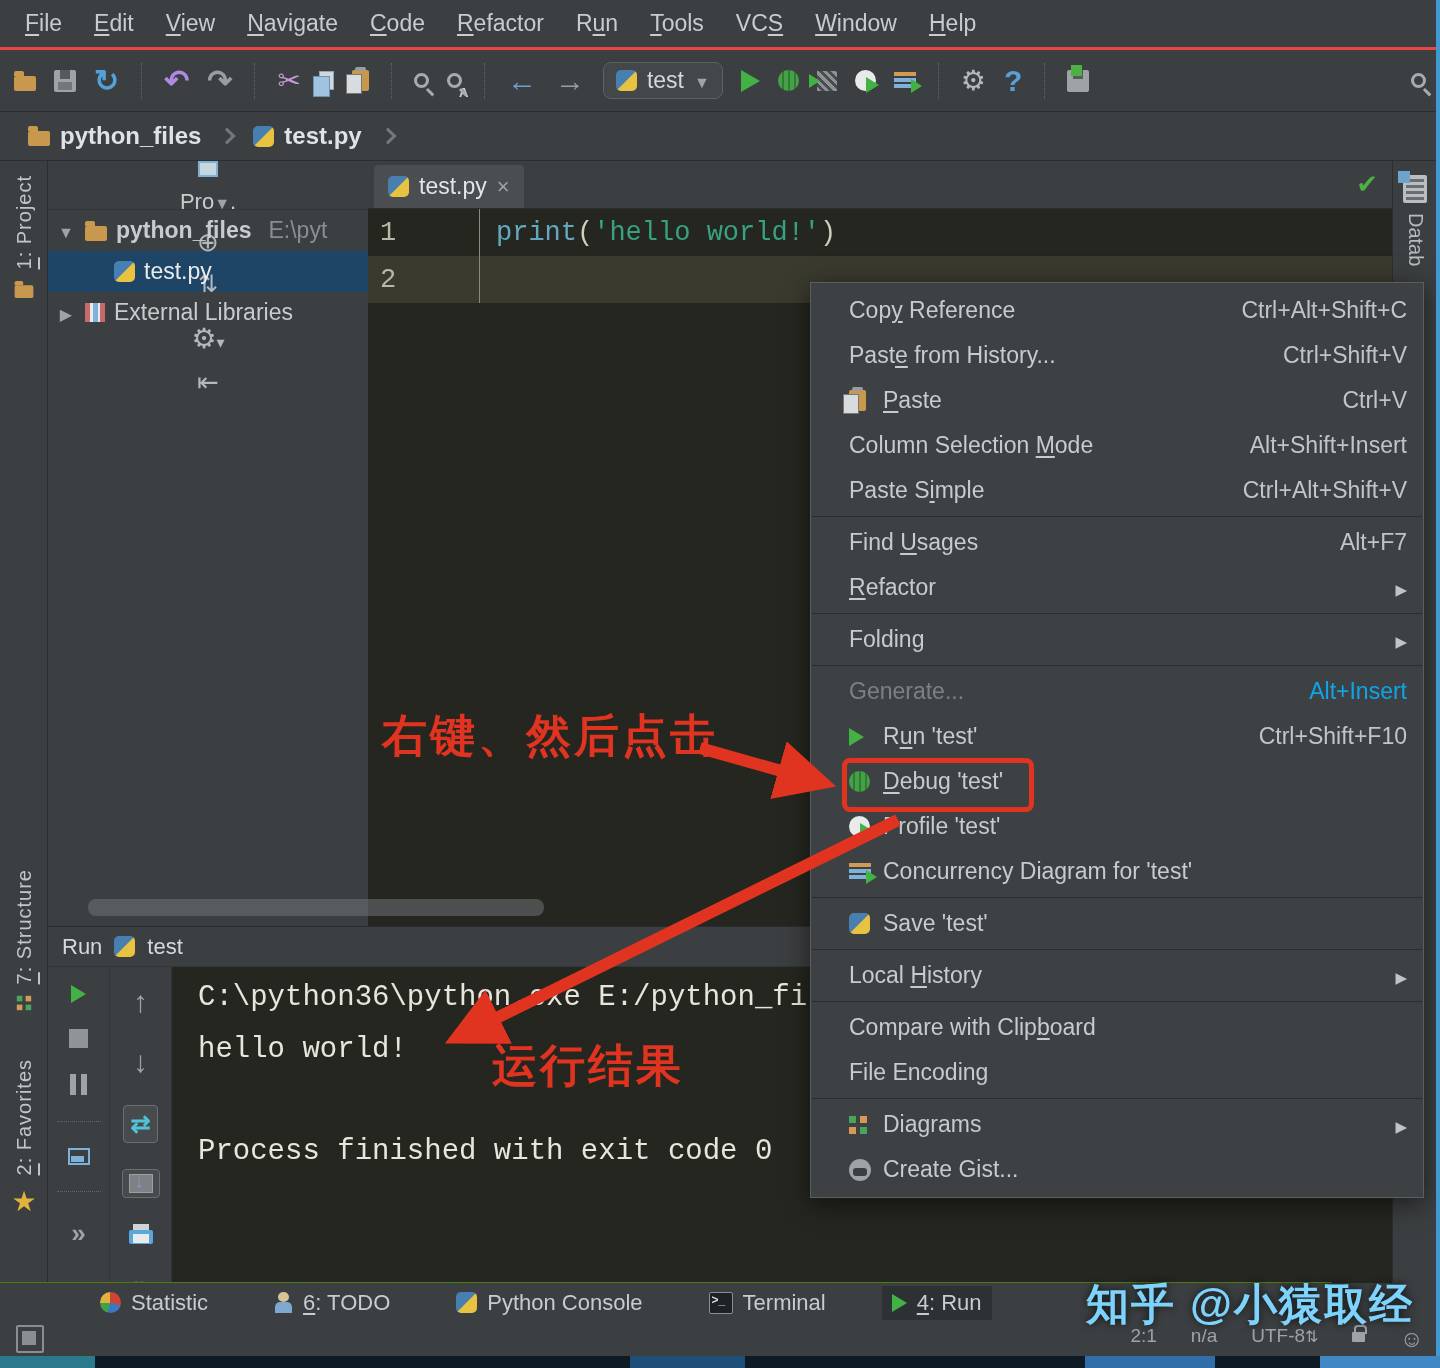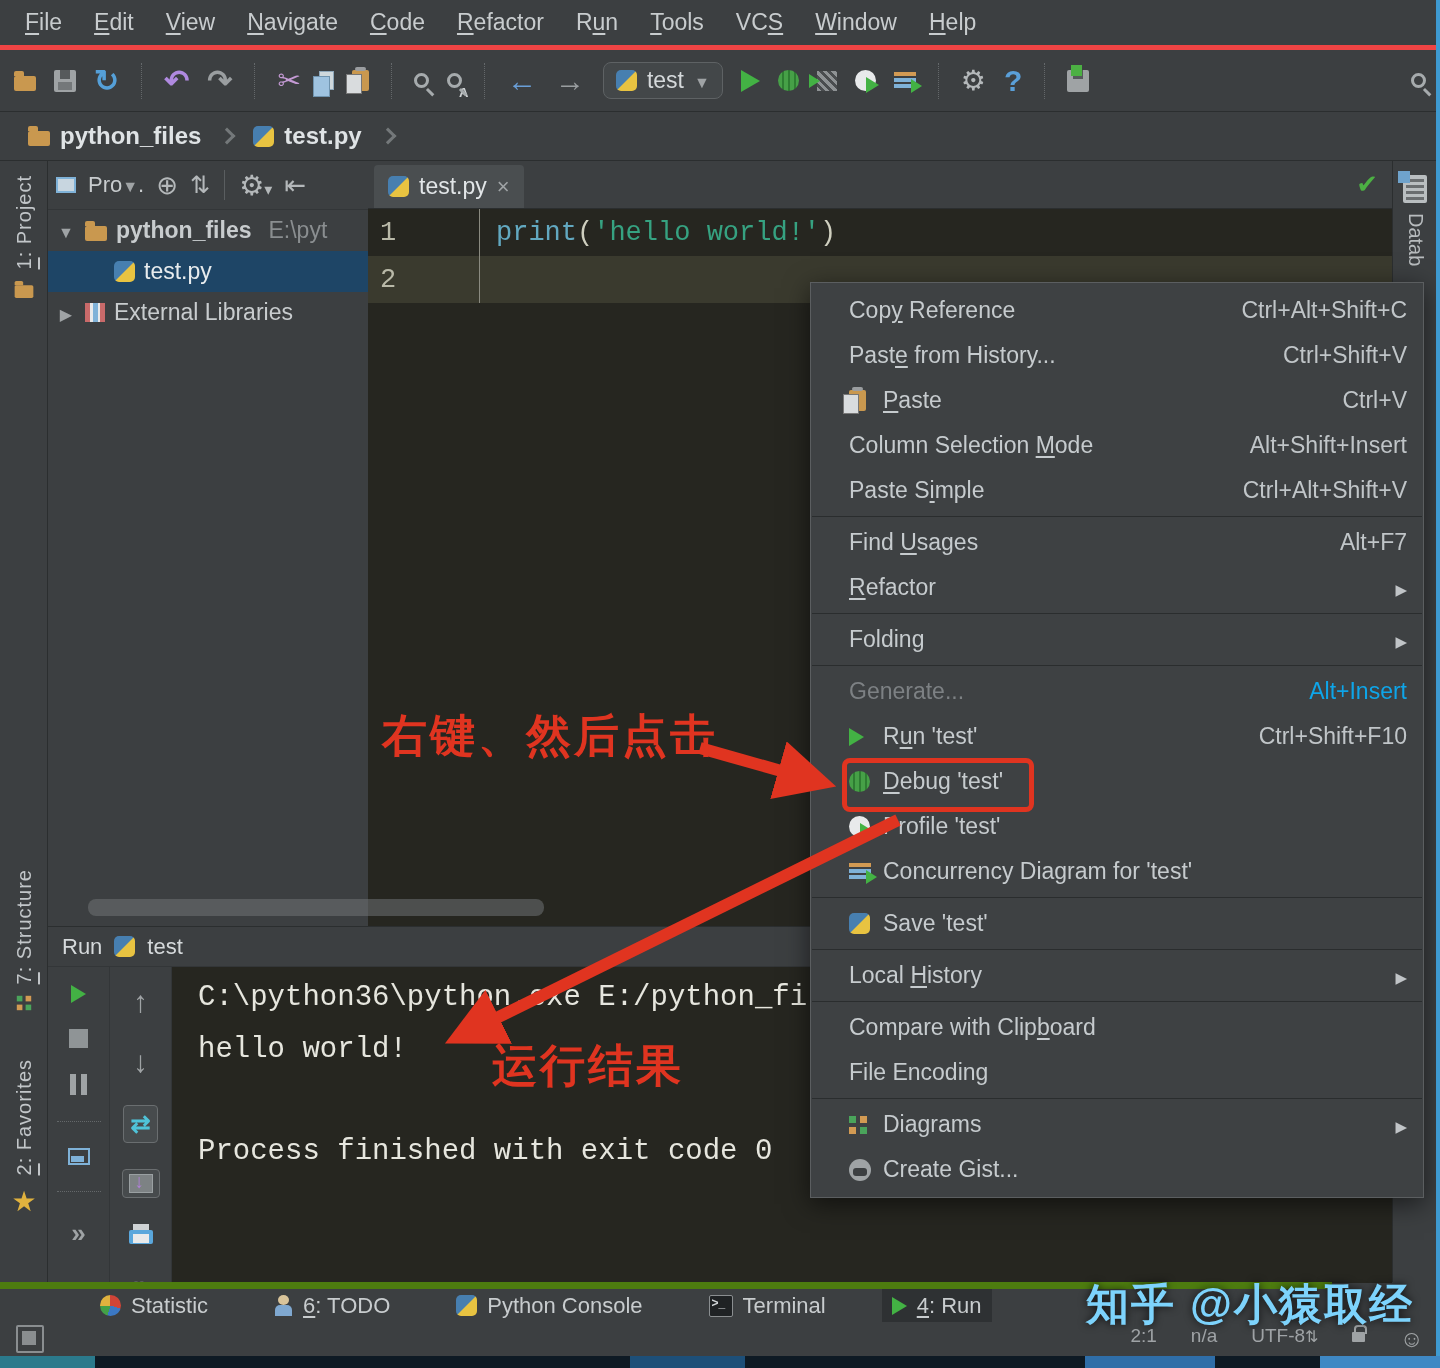--- a/index.html
+++ b/index.html
@@ -87,42 +87,42 @@
   .ic-printer{width:24px;height:14px;background:#5aa7dc;border-radius:2px;margin-top:6px;}
   .ic-printer::before{content:"";position:absolute;left:4px;top:-6px;width:16px;height:6px;background:#cfd3d5;}
   .ic-printer::after{content:"";position:absolute;left:4px;top:4px;width:16px;height:9px;background:#e8eaeb;}
   .ic-win{width:20px;height:16px;border:2px solid #7fb2d8;background:#c8d6e0;}
   .ic-lock{width:13px;height:10px;background:#9fa3a5;border-radius:1px;margin-top:7px;}
   .ic-lock::before{content:"";position:absolute;left:2px;top:-7px;width:9px;height:7px;border:2px solid #9fa3a5;border-bottom:none;border-radius:4px 4px 0 0;}
   .ic-statsq{width:28px;height:28px;border:2px solid #8a8e90;border-radius:2px;}
   .ic-statsq::before{content:"";position:absolute;left:4px;top:4px;width:14px;height:14px;background:#8a8e90;}
 
   
-  #menubar{left:0;top:0;width:1440px;height:50px;display:flex;align-items:center;padding-left:10px;gap:2px;border-bottom:5px solid #ef4444;background:#3c3f41;font-size:23px;color:#c8ccce;}
+  #menubar{left:0;top:0;width:1440px;height:50px;display:flex;align-items:center;padding-left:10px;gap:2px;border-bottom:3px solid #ef4444;background:#3c3f41;font-size:23px;color:#c8ccce;}
   #menubar .mi{padding:6px 15px;cursor:default;}
 
   
   #toolbar{left:0;top:50px;width:1440px;height:62px;background:#3c3f41;border-bottom:1px solid #2b2e2f;display:flex;align-items:center;padding:0 14px;gap:18px;}
   .tsep{width:1px;height:36px;border-left:1px dotted #64686a;margin:0 4px;}
   #run-config{display:flex;align-items:center;gap:10px;border:1px solid #5e6264;border-radius:8px;background:#434749;padding:4px 12px;font-size:23px;color:#d5d9db;}
   #toolbar .spacer{flex:1;}
 
   
   #breadcrumb{left:0;top:112px;width:1440px;height:49px;background:#3c3f41;border-bottom:1px solid #2b2e2f;display:flex;align-items:center;padding-left:28px;gap:14px;font-size:24px;}
   #breadcrumb .crumb{display:flex;align-items:center;gap:10px;color:#dfe3e5;font-weight:bold;}
   .bc-chev{width:12px;height:12px;border-right:3px solid #74787a;border-top:3px solid #74787a;transform:rotate(45deg);margin:0 6px;}
 
   
   #left-strip{left:0;top:161px;width:48px;height:1121px;background:#3c3f41;border-right:1px solid #2b2e2f;}
   .vlabel{writing-mode:vertical-rl;transform:rotate(180deg);font-size:20px;color:#c2c6c9;letter-spacing:1px;}
   .strip-btn{position:absolute;left:0;width:48px;display:flex;flex-direction:column;align-items:center;gap:10px;}
 
   
   #project-panel{left:48px;top:161px;width:320px;height:765px;background:#3c3f41;}
-  #pp-header{height:49px;display:flex;align-items:center;padding:0 8px;gap:12px;border-bottom:1px solid #333638;font-size:22px;color:#c8ccce;}
+  #pp-header{height:49px;display:flex;align-items:center;padding:0 8px;gap:12px;border-bottom:1px solid #333638;font-size:22px;color:#c8ccce;flex-direction:column;}
   #pp-header .hsep{width:1px;height:30px;background:#5a5e60;margin:0 2px;}
   .tree-row{display:flex;align-items:center;gap:9px;height:41px;padding-left:8px;font-size:23px;color:#c8ccce;white-space:nowrap;overflow:hidden;}
   .tree-row.sel{background:#1e4566;color:#e8ecee;}
   .tree-path{color:#8a8e90;margin-left:8px;}
   .tw{width:20px;text-align:center;flex:none;}
 
   
   #editor{left:368px;top:161px;width:1024px;height:765px;background:#262620;}
   #tabbar{height:48px;background:#3c3f41;border-bottom:1px solid #2b2e2f;display:flex;align-items:flex-end;}
   #tab-testpy{display:flex;align-items:center;gap:10px;background:#4a4e50;height:43px;margin-left:6px;padding:0 14px;border-radius:4px 4px 0 0;font-size:23px;color:#e2e6e8;}
@@ -146,21 +146,21 @@
   #rp-body{position:relative;height:316px;}
   .rp-col{position:absolute;top:0;bottom:0;display:flex;flex-direction:column;align-items:center;padding-top:18px;gap:26px;}
   #rp-col1{left:0;width:62px;border-right:1px solid #333638;}
   #rp-col2{left:62px;width:62px;border-right:1px solid #333638;}
   .dotsep{width:44px;border-top:1px dotted #64686a;}
   .pressed{border:1px solid #6a6e70;background:#474b4d;border-radius:4px;padding:4px 6px;}
   #console{position:absolute;left:124px;top:0;right:0;bottom:0;background:#262620;font-family:"Liberation Mono", monospace;font-size:29px;color:#e6e6de;}
   #console .cline{position:absolute;left:26px;white-space:pre;}
 
   
-  #bottom-bar{left:0;top:1282px;width:1332px;height:40px;background:#3c3f41;border-top:7px solid #4d7c0f;display:flex;align-items:center;padding-left:90px;gap:46px;font-size:22px;color:#c8ccce;}
+  #bottom-bar{left:0;top:1282px;width:1332px;height:40px;background:#3c3f41;border-top:1px solid #4d7c0f;display:flex;align-items:center;padding-left:90px;gap:46px;font-size:22px;color:#c8ccce;}
   .bb-item{display:flex;align-items:center;gap:10px;padding:4px 10px;}
   .bb-item.active{background:#2e3133;}
 
   
   #status-bar{left:0;top:1322px;width:1440px;height:34px;background:#3c3f41;display:flex;align-items:center;font-size:19px;color:#9fa3a6;}
   #status-left{margin-left:16px;}
   #status-right{margin-left:auto;display:flex;align-items:flex-start;gap:34px;margin-right:16px;}
 
   
   #taskbar{left:0;top:1356px;width:1440px;height:12px;background:#0e1a24;}

